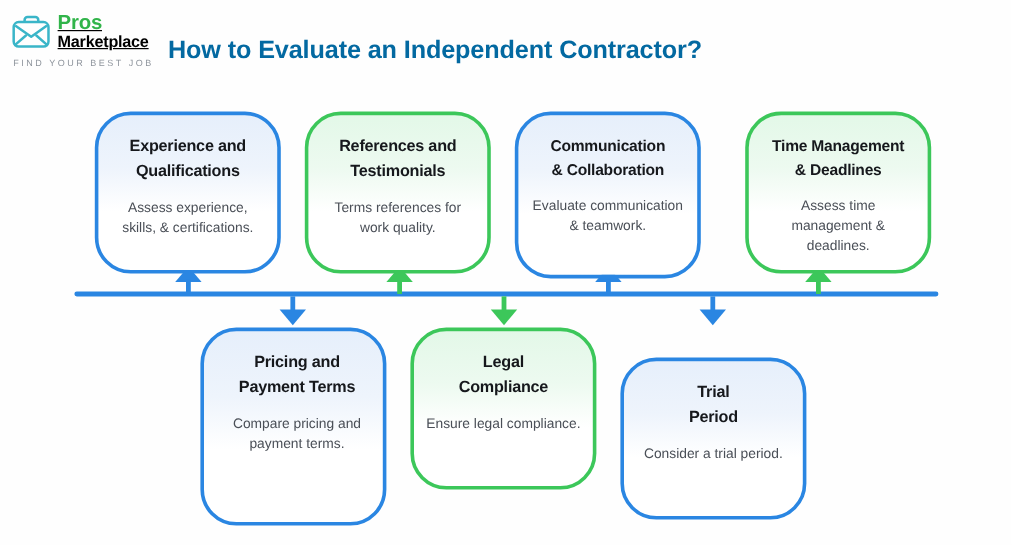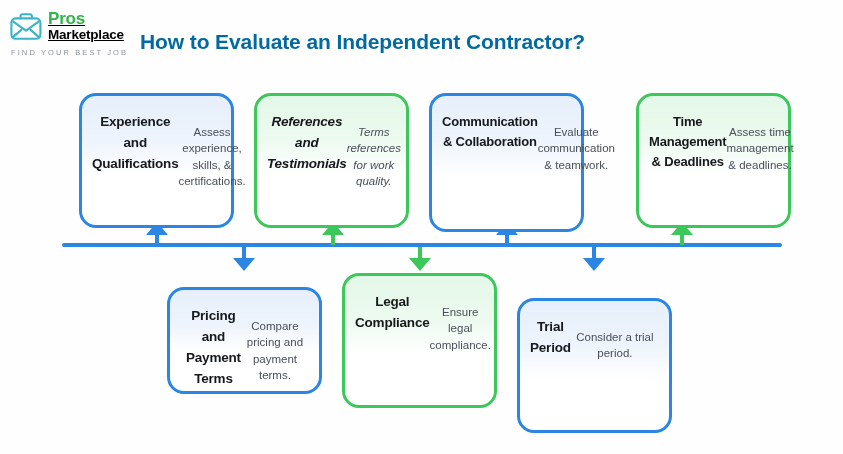--- a/index.html
+++ b/index.html
@@ -120,24 +120,24 @@
   .arrow.down .head { top: 11px; }
   .arrow.down.blue .head { border-top: 13px solid #2a86e2; }
   .arrow.down.blue .stem { background: #2a86e2; }
   .arrow.down.green .head { border-top: 13px solid #3cc75a; }
   .arrow.down.green .stem { background: #3cc75a; }
 
   
   .card {
     position: absolute;
     box-sizing: border-box;
-    border-radius: 17px;
+    border-radius: 30px;
     border: 3.5px solid #2a86e2;
     display: flex;
-    flex-direction: row;
+    flex-direction: column;
     justify-content: flex-start;
     padding: 16px 10px 10px 10px;
     background: linear-gradient(180deg, #e6effb 0%, #eef4fc 34%, #ffffff 62%, #ffffff 100%);
   }
   .card.green {
     border-color: #3cc75a;
     background: linear-gradient(180deg, #e3f8e8 0%, #edfaf0 34%, #ffffff 62%, #ffffff 100%);
   }
   .card-title {
     font-size: 13.5px;
@@ -212,45 +212,45 @@
   </div>
 
   <div class="card" style="left:79px; top:93px; width:155px; height:135px;">
     <div class="card-title">
       <span>Experience and</span><br>
       <span>Qualifications</span>
     </div>
     <div class="card-body">Assess experience, skills, &amp; certifications.</div>
   </div>
 
-  <div class="card green" style="left:254px; top:93px; width:155px; height:135px;font-style:italic;">
+  <div class="card green" style="left:254px; top:93px; width:155px; height:135px;">
     <div class="card-title">
       <span>References and</span><br>
       <span>Testimonials</span>
     </div>
     <div class="card-body">Terms references for work quality.</div>
   </div>
 
   <div class="card tight" style="left:429px; top:93px; width:155px; height:139px;">
     <div class="card-title">
       <span>Communication</span><br>
       <span>&amp; Collaboration</span>
     </div>
     <div class="card-body">Evaluate communication &amp; teamwork.</div>
   </div>
 
-  <div class="card green tight" style="left:636px; top:93px; width:155px; height:135px;">
+  <div class="card green tight" style="left:621px; top:93px; width:155px; height:135px;">
     <div class="card-title">
       <span>Time Management</span><br>
       <span>&amp; Deadlines</span>
     </div>
     <div class="card-body">Assess time management &amp; deadlines.</div>
   </div>
 
-  <div class="card" style="left:167px; top:287px; width:155px; height:107px;padding-left:16px;">
+  <div class="card" style="left:167px; top:273px; width:155px; height:165px;padding-left:16px;">
     <div class="card-title">
       <span>Pricing and</span><br>
       <span>Payment Terms</span>
     </div>
     <div class="card-body">Compare pricing and payment terms.</div>
   </div>
 
   <div class="card green" style="left:342px; top:273px; width:155px; height:135px;">
     <div class="card-title">
       <span>Legal</span><br>

